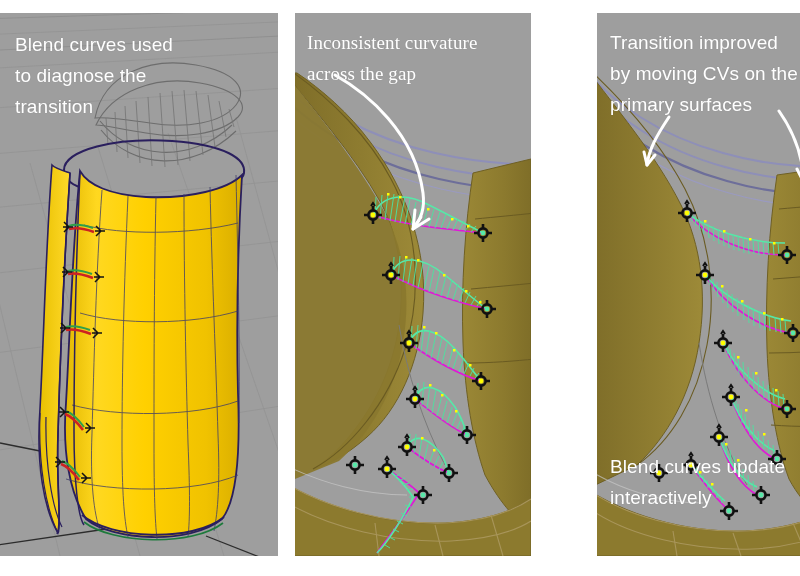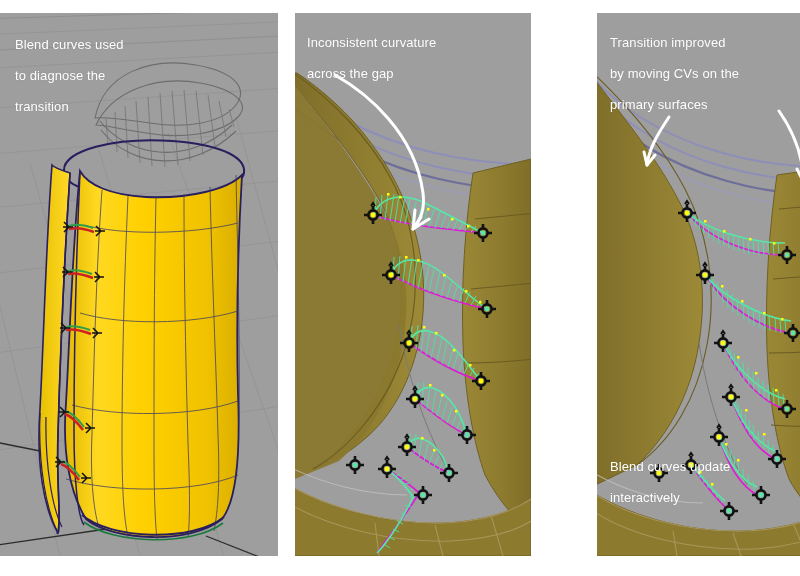--- a/index.html
+++ b/index.html
@@ -35,29 +35,29 @@
     position: absolute;
     left: 0; top: 0;
     width: 100%;
     height: 100%;
     display: block;
   }
   .caption {
     position: absolute;
     color: #ffffff;
     font-family: "Liberation Sans", sans-serif;
-    font-size: 13px;
+    font-size: 19px;
     line-height: 31px;
     letter-spacing: 0.1px;
     white-space: pre-line;
     text-shadow: 0 0 1px rgba(90,90,90,0.25);
     pointer-events: none;
   }
   #cap-1 { left: 15px; top: 16px;  width: 245px; }
-  #cap-2 { left: 12px; top: 14px;  width: 230px; }
+  #cap-2 { left: 12px; top: 14px;  width: 230px; font-family: Liberation Serif, serif; }
   #cap-3 { left: 13px; top: 14px;  width: 240px; }
   #cap-3b{ left: 13px; top: 438px; width: 240px; }
 </style>
 </head>
 <body>
 
 <div id="page">
 
   <div class="panel" id="panel-1">
     <svg class="panel-svg" viewBox="0 0 278 543" preserveAspectRatio="none">

